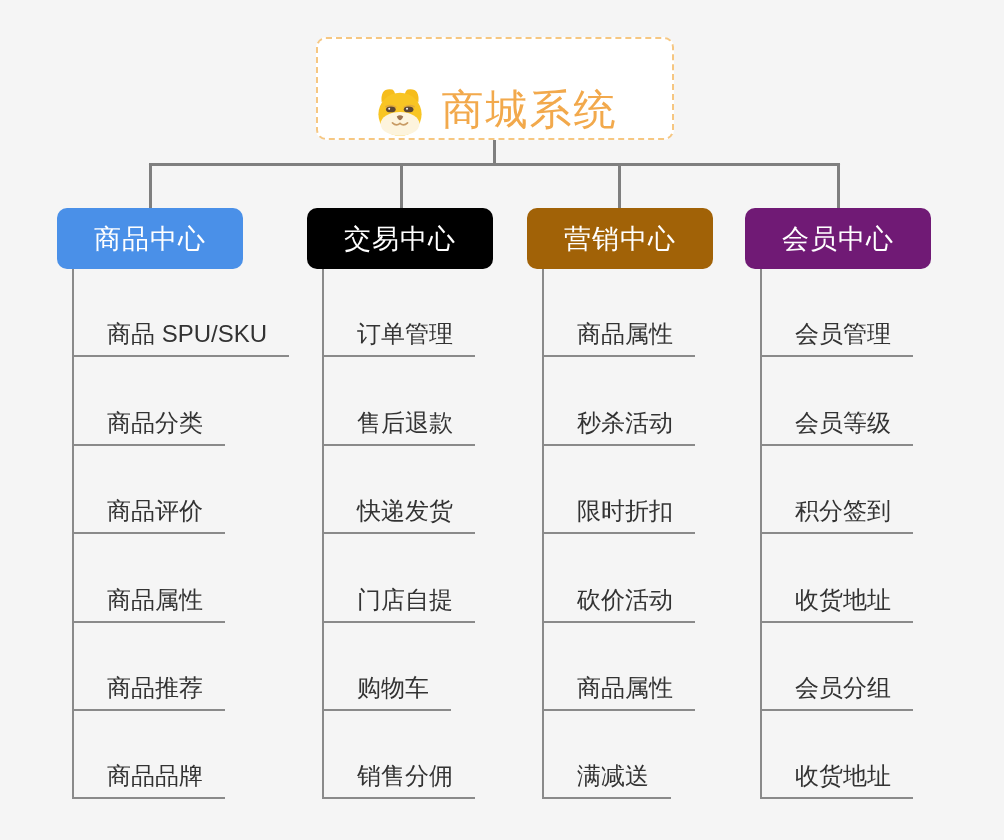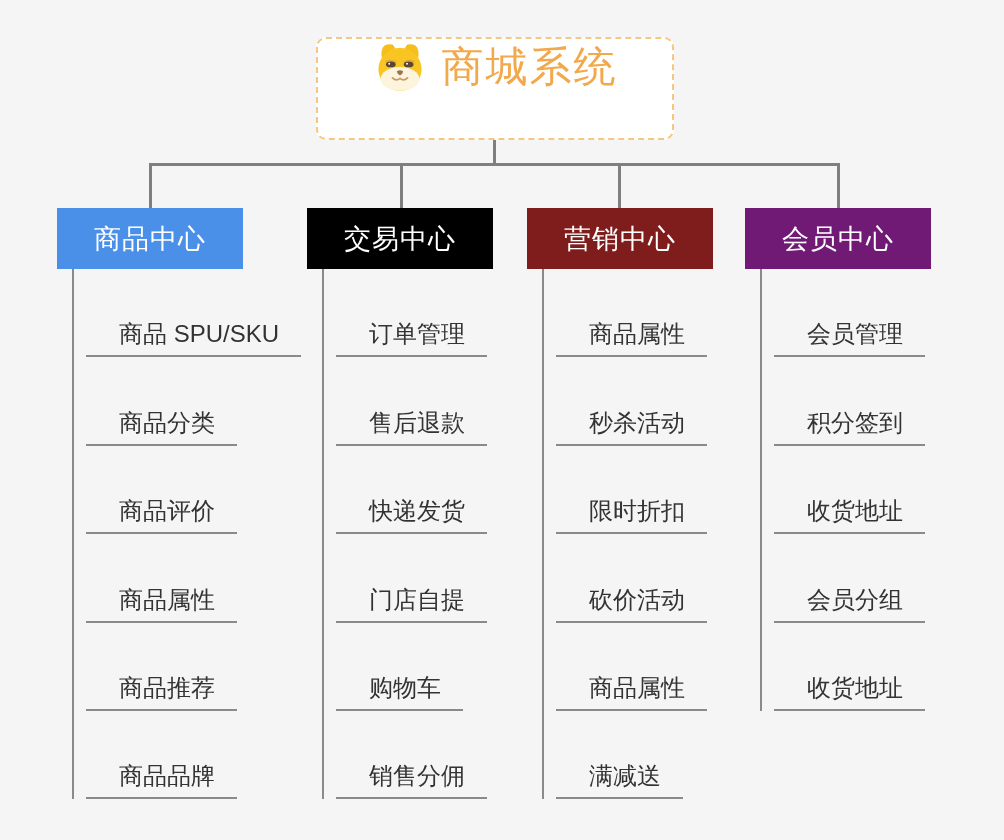--- a/index.html
+++ b/index.html
@@ -20,51 +20,50 @@
     position:relative;
   }
   .stage{position:absolute;left:0;top:0;width:1004px;height:840px;}
 
   
   .root-box{
     position:absolute;left:316px;top:37px;width:358px;height:103px;
     background:#ffffff;
     border:2px dashed var(--root-border);
     border-radius:10px;
-    display:flex;align-items:flex-start;justify-content:center;gap:15px;
+    display:flex;align-items:flex-end;justify-content:center;gap:15px;
   }
   .root-title{
     font-size:42px;letter-spacing:2px;color:var(--root-title);
     white-space:nowrap;
   }
   .dog-icon{width:54px;height:54px;flex:0 0 auto;}
 
   
   .connector{position:absolute;background:var(--connector);}
   .root-drop{left:493px;top:140px;width:3px;height:26px;}
   .h-line{left:149px;top:163px;width:691px;height:3px;border-radius:2px;}
   .drop{top:163px;width:3px;height:47px;}
   .drop-0{left:149px;}
   .drop-1{left:400px;}
   .drop-2{left:618px;}
   .drop-3{left:837px;}
 
   
   .branch{position:absolute;top:208px;width:260px;}
   .branch-box{
-    width:186px;height:61px;border-radius:0;
+    width:186px;height:61px;border-radius:10px;
     display:flex;align-items:center;justify-content:center;
     color:var(--node-text);font-size:27px;letter-spacing:1px;
     white-space:nowrap;
   }
   .branch-items{
     margin-left:15px;
     border-left:2px solid var(--item-line);
     width:max-content;
-    padding-left:12px;
   }
   .branch-item{
     height:88.4px;
     display:flex;align-items:flex-end;
     width:max-content;
   }
   .branch-item-label{
     white-space:nowrap;
     border-bottom:2px solid var(--item-line);
     padding:0 22px 5px 33px;
@@ -147,21 +146,21 @@
         <div class="branch-item">
           <span class="branch-item-label">购物车</span>
         </div>
         <div class="branch-item">
           <span class="branch-item-label">销售分佣</span>
         </div>
       </div>
     </div>
 
     <div class="branch" style="left: 527px;">
-      <div class="branch-box" style="background: #7f1d1d;">
+      <div class="branch-box" style="background: #a16207;">
         <span class="branch-box-label">营销中心</span>
       </div>
       <div class="branch-items">
         <div class="branch-item">
           <span class="branch-item-label">商品属性</span>
         </div>
         <div class="branch-item">
           <span class="branch-item-label">秒杀活动</span>
         </div>
         <div class="branch-item">
@@ -181,20 +180,23 @@
 
     <div class="branch" style="left: 745px;">
       <div class="branch-box" style="background: #701a75;">
         <span class="branch-box-label">会员中心</span>
       </div>
       <div class="branch-items">
         <div class="branch-item">
           <span class="branch-item-label">会员管理</span>
         </div>
         <div class="branch-item">
+          <span class="branch-item-label">会员等级</span>
+        </div>
+        <div class="branch-item">
           <span class="branch-item-label">积分签到</span>
         </div>
         <div class="branch-item">
           <span class="branch-item-label">收货地址</span>
         </div>
         <div class="branch-item">
           <span class="branch-item-label">会员分组</span>
         </div>
         <div class="branch-item">
           <span class="branch-item-label">收货地址</span>

